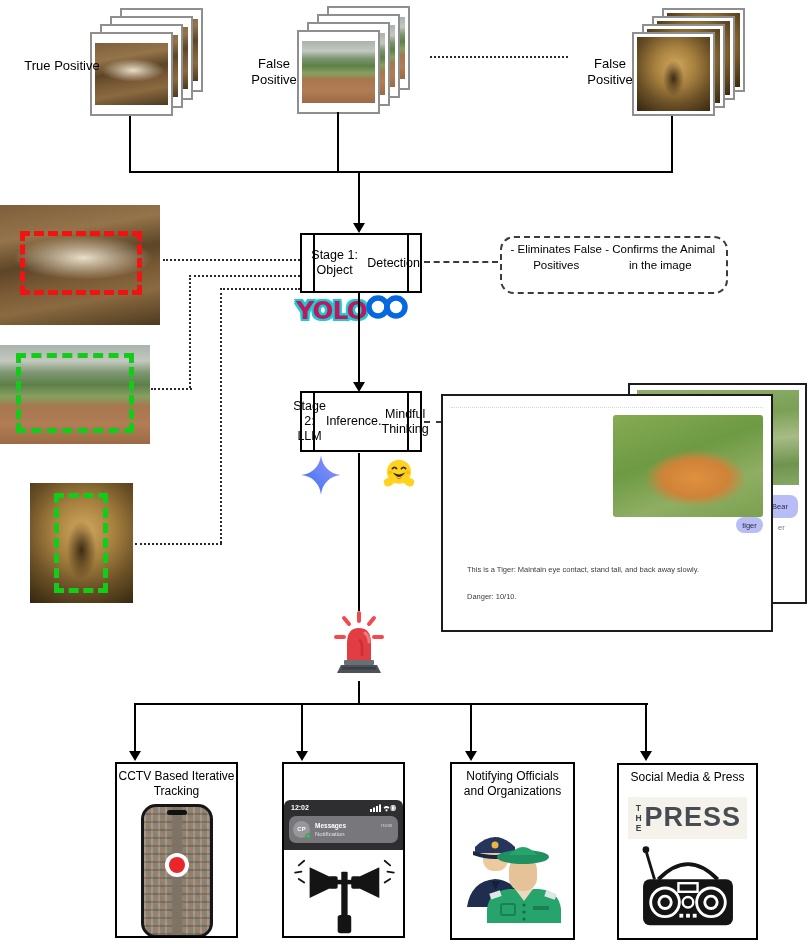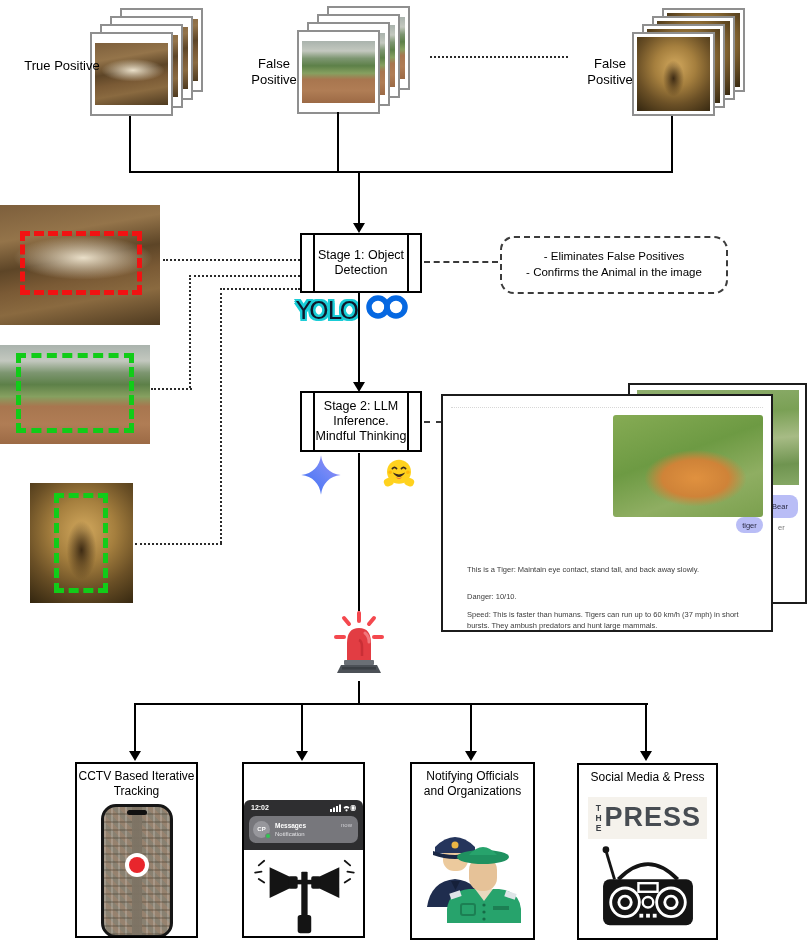--- a/index.html
+++ b/index.html
@@ -32,39 +32,39 @@
      linear-gradient(160deg,#86ab54 0%,#6d9a43 40%,#8fae62 70%,#7ba04e 100%);}
   .ph-grass{background:linear-gradient(175deg,#8fae6e 0%,#7aa055 30%,#a7bb85 55%,#6f9450 80%,#86a865 100%);}
   .input-label{position:absolute;font-size:13px;line-height:1.2;text-align:center;}
   
   .left-img{position:absolute;}
   .bbox{position:absolute;box-sizing:border-box;}
   .bbox.red{border:5px dashed #f11212;}
   .bbox.green{border:5px dashed #11cc18;}
   
   .proc{position:absolute;width:122px;height:60px;background:#fff;border:2px solid #000;box-sizing:border-box;
-        display:flex;flex-direction:column;align-items:center;justify-content:center;
+        display:flex;flex-direction:row;align-items:center;justify-content:center;
         font-size:12.5px;line-height:1.18;text-align:center;z-index:3;}
   .proc i{content:"";position:absolute;top:0;bottom:0;width:2px;background:#000;}
   .proc i.l{left:11px}.proc i.r{right:11px}
   .callout{position:absolute;border:2px dashed #3c3c3c;border-radius:14px;background:#fff;
-           font-size:11.5px;line-height:1.38;text-align:center;display:flex;flex-direction:column;
+           font-size:11.5px;line-height:1.38;text-align:center;display:flex;flex-direction:row;
            justify-content:center;padding:4px 8px;box-sizing:border-box;}
   
-  .yolo{position:absolute;font-family:"DejaVu Sans",sans-serif;font-weight:400;font-size:25px;letter-spacing:-1px;
-        color:#0f172a;text-shadow:-2px -2px 0 #19ccd6,2px -2px 0 #19ccd6,-2px 2px 0 #19ccd6,2px 2px 0 #19ccd6,
+  .yolo{position:absolute;font-family:"DejaVu Sans",sans-serif;font-weight:700;font-size:25px;letter-spacing:-1px;
+        color:#be185d;text-shadow:-2px -2px 0 #19ccd6,2px -2px 0 #19ccd6,-2px 2px 0 #19ccd6,2px 2px 0 #19ccd6,
         0 -2px 0 #19ccd6,0 2px 0 #19ccd6,-2px 0 0 #19ccd6,2px 0 0 #19ccd6;}
   
   .out-card{position:absolute;background:#fff;border:2px solid #1c1c1c;box-sizing:border-box;}
   .pill{position:absolute;background:#b9bdf6;border-radius:8px;color:#2b2b45;font-size:7.5px;
         display:flex;align-items:center;justify-content:center;}
   .card-text{position:absolute;font-size:7.5px;line-height:1.45;color:#3c3c3c;}
   
   .obox{position:absolute;border:2px solid #000;background:#fff;box-sizing:border-box;text-align:center;
-        font-size:12px;line-height:1.25;overflow:hidden;}
+        font-size:12px;line-height:1.25;overflow:hidden;margin-left:40px;}
   .otitle{margin-top:5px;}
   .phone{position:relative;margin:5px auto 0;width:66px;height:128px;border:3px solid #161616;border-radius:15px;overflow:hidden;
      background-color:#998c7c;background-image:
        linear-gradient(90deg, rgba(0,0,0,0) 0 42%, rgba(125,115,100,.95) 42% 58%, rgba(0,0,0,0) 58% 100%),
        repeating-linear-gradient(0deg, rgba(70,60,45,.30) 0 2px, rgba(0,0,0,0) 2px 8px),
        repeating-linear-gradient(90deg, rgba(255,255,255,.18) 0 2px, rgba(0,0,0,0) 2px 7px),
        repeating-linear-gradient(45deg, rgba(140,100,70,.25) 0 5px, rgba(90,95,80,.25) 5px 10px);}
   .notch{position:absolute;top:3px;left:50%;transform:translateX(-50%);width:20px;height:5px;background:#111;border-radius:3px;}
   .geo{position:absolute;top:46px;left:50%;transform:translateX(-50%);width:24px;height:24px;background:#fff;border-radius:50%;}
   .geo::after{content:"";position:absolute;inset:4px;background:#e8262c;border-radius:50%;}
@@ -222,21 +222,20 @@
     <div class="pill" style="left:132px;top:110px;width:36px;height:23px">Bear</div>
     <div class="card-text" style="left:148px;top:138px;color:#777">er</div>
   </div>
 
   <div class="out-card" style="left:441px;top:394px;width:332px;height:238px;z-index:4">
     <div class="dotted-lt" style="left:8px;right:8px;top:11px"></div>
     <div class="ph ph-tiger-day" style="position:absolute;left:170px;top:19px;width:150px;height:102px;border-radius:3px"></div>
     <div class="pill" style="left:293px;top:121px;width:27px;height:16px">tiger</div>
     <div class="card-text" style="left:24px;top:169px;width:282px">This is a Tiger: Maintain eye contact, stand tall, and back away slowly.</div>
     <div class="card-text" style="left:24px;top:196px;width:282px">Danger: 10/10.</div>
-    <div class="card-text" style="left:24px;top:214px;width:286px">Speed: This is faster than humans. Tigers can run up to 60 km/h (37 mph) in short bursts. They ambush predators and hunt large mammals.</div>
   </div>
 
   <div class="line" style="left:358px;top:453px;width:2px;height:158px"></div>
   <svg class="abs" style="left:332px;top:610px" width="54" height="70" viewBox="0 0 54 70">
     <g stroke="#f4484e" stroke-width="4" stroke-linecap="round">
       <line x1="27" y1="3" x2="27" y2="11"></line>
       <line x1="12" y1="8" x2="17" y2="14"></line>
       <line x1="42" y1="8" x2="37" y2="14"></line>
       <line x1="4" y1="27" x2="12" y2="27"></line>
       <line x1="50" y1="27" x2="42" y2="27"></line>

